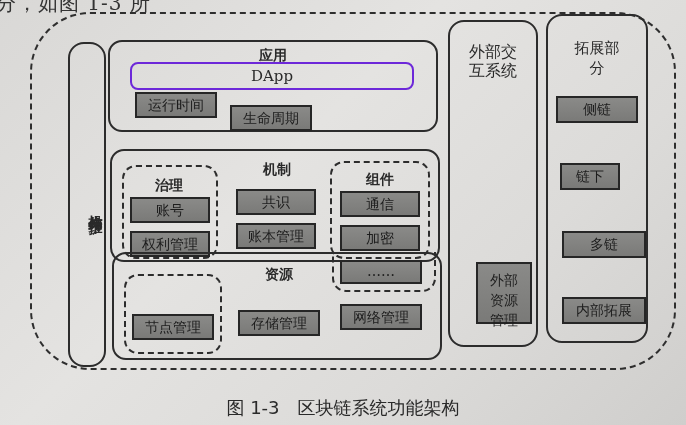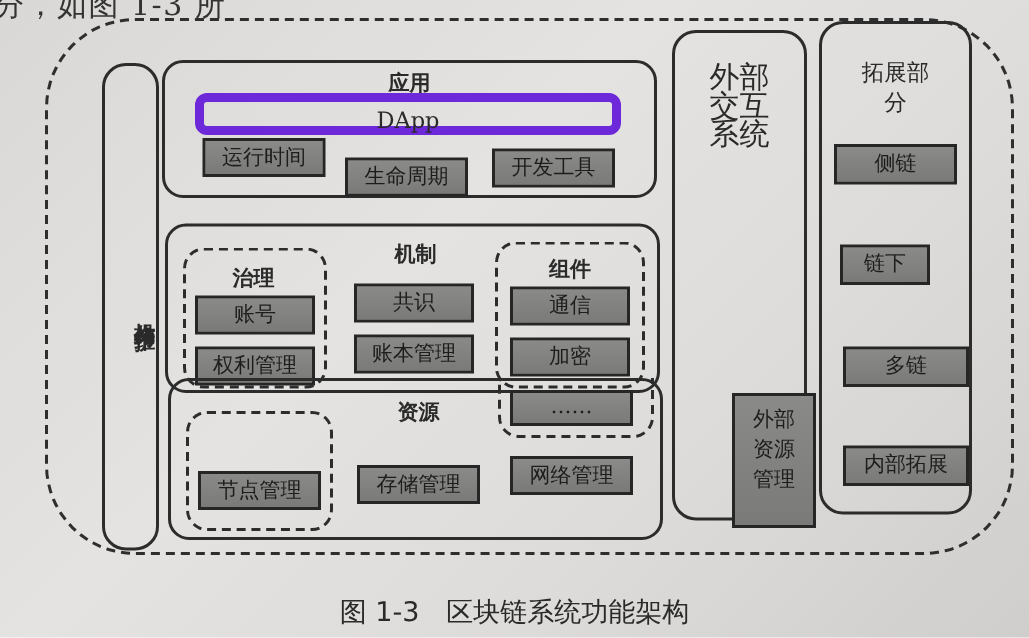--- a/index.html
+++ b/index.html
@@ -32,26 +32,25 @@
 <div class="abs top-text">分，如图 1-3 所</div>
 
 <div class="abs outer-dashed"></div>
 
 <div class="abs panel" style="left:68px; top:42px; width:38px; height:325px; border-radius:16px;">
   <div class="abs vtext" style="left:0; top:112px; width:34px; writing-mode:vertical-rl; text-orientation:upright; letter-spacing:1px; height:100px;">操作与维护</div>
 </div>
 
 <div class="abs panel" style="left:108px; top:40px; width:330px; height:92px;">
   <div class="abs label" style="left:0; width:326px; top:5px;font-family:Liberation Serif, serif;">应用</div>
-  <div class="abs" style="left:20px; top:20px; width:284px; height:28px; border:6px solid #6d28d9; border-radius:8px; text-align:center; font-size:15px; line-height:24px;">
+  <div class="abs" style="left:20px; top:20px; width:284px; height:28px; border:2px solid #6d28d9; border-radius:8px; text-align:center; font-size:15px; line-height:24px;">
     <span>DApp</span>
   </div>
   <div class="abs gbox" style="left:25px; top:50px; width:82px; height:26px;">运行时间</div>
   <div class="abs gbox" style="left:120px; top:63px; width:82px; height:26px;">生命周期</div>
-  <div class="abs gbox" style="left:218px; top:57px; width:82px; height:26px;">开发工具</div>
 </div>
 
 <div class="abs panel" style="left:110px; top:149px; width:330px; height:113px;">
   <div class="abs label" style="left:135px; width:60px; top:10px;">机制</div>
 
   <div class="abs dashsub" style="left:10px; top:14px; width:96px; height:94px;">
     <div class="abs label" style="left:0; width:90px; top:10px;">治理</div>
     <div class="abs gbox" style="left:6px; top:30px; width:80px; height:26px;">账号</div>
     <div class="abs gbox" style="left:6px; top:64px; width:80px; height:26px;">权利管理</div>
   </div>
@@ -72,22 +71,22 @@
   <div class="abs dashsub" style="left:10px; top:20px; width:98px; height:80px;"></div>
   <div class="abs gbox" style="left:18px; top:60px; width:82px; height:26px;">节点管理</div>
   <div class="abs gbox" style="left:124px; top:56px; width:82px; height:26px;">存储管理</div>
   <div class="abs gbox" style="left:226px; top:50px; width:82px; height:26px;">网络管理</div>
 
   <div class="abs dashsub" style="left:218px; top:-2px; width:104px; height:40px; border-top:none; border-radius:0 0 14px 14px;"></div>
   <div class="abs gbox" style="left:226px; top:6px; width:82px; height:24px; line-height:18px;">……</div>
 </div>
 
 <div class="abs panel" style="left:448px; top:20px; width:90px; height:327px; border-radius:16px;">
-  <div class="abs vtext" style="left:18px; top:20px; width:50px; font-weight:normal; font-size:20px; line-height:19px;">外部交互系统</div>
-  <div class="abs gbox" style="left:26px; top:240px; width:56px; height:90px; font-size:14px; line-height:20px; padding:6px 8px 0 8px;margin-left:12px;">外部资源管理</div>
+  <div class="abs vtext" style="left:18px; top:20px; width:50px; font-weight:normal; font-size:16px; line-height:19px;">外部交互系统</div>
+  <div class="abs gbox" style="left:26px; top:240px; width:56px; height:62px; font-size:14px; line-height:20px; padding:6px 8px 0 8px;">外部资源管理</div>
 </div>
 
 <div class="abs panel" style="left:546px; top:14px; width:102px; height:329px; border-radius:16px;">
   <div class="abs vtext" style="left:26px; top:22px; width:46px; font-weight:normal; font-size:15px; line-height:20px;">拓展部分</div>
   <div class="abs gbox" style="left:8px; top:80px; width:82px; height:27px;">侧链</div>
   <div class="abs gbox" style="left:12px; top:147px; width:60px; height:27px;">链下</div>
   <div class="abs gbox" style="left:14px; top:215px; width:84px; height:27px;">多链</div>
   <div class="abs gbox" style="left:14px; top:281px; width:84px; height:27px;">内部拓展</div>
 </div>
 

